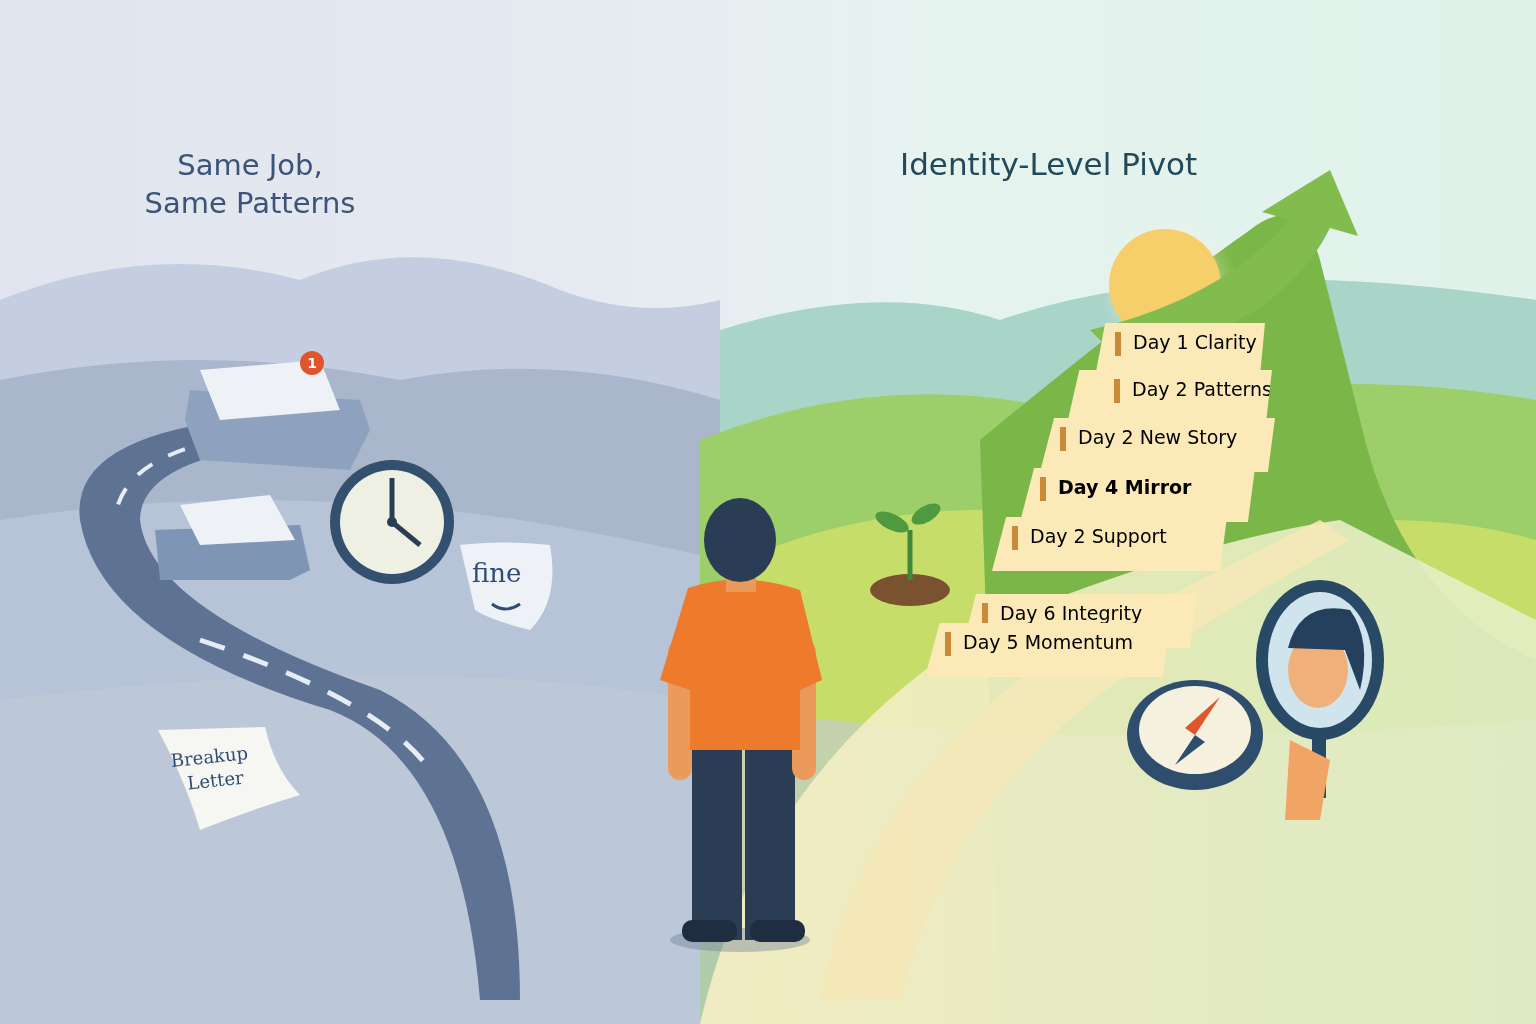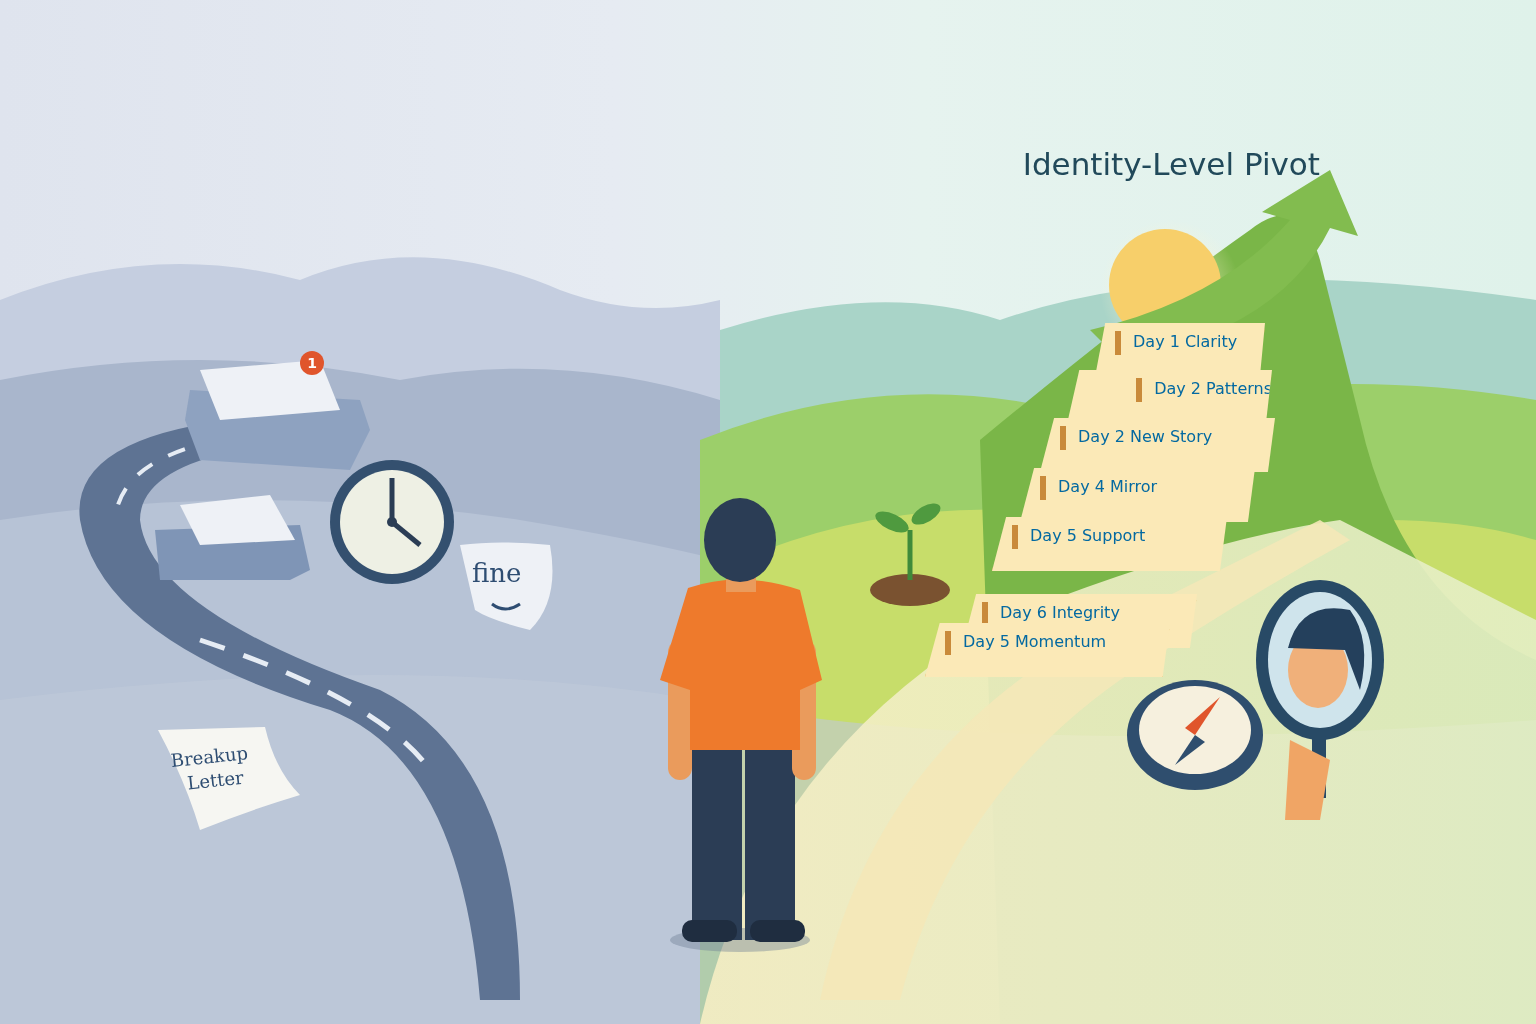--- a/index.html
+++ b/index.html
@@ -2,23 +2,23 @@
 <html><head>
   <meta charset="utf-8">
   <style>
     html, body { margin: 0; padding: 0; }
     body { width: 1536px; height: 1024px; overflow: hidden; font-family: "DejaVu Sans", sans-serif; }
     .scene { position: relative; width: 1536px; height: 1024px; overflow: hidden;
       background: linear-gradient(90deg, #dfe4ee 0%, #e6ebf2 40%, #e6f3ef 60%, #dff2ea 100%); }
     .scene svg.bg { position: absolute; left: 0; top: 0; }
     .title { position: absolute; color: #2f4f6f; font-family: "DejaVu Sans", sans-serif; }
     .title-left { left: 100px; top: 146px; width: 300px; text-align: center; font-size: 29px; line-height: 38px; color: #3b5478; }
-    .title-right { left: 900px; top: 146px; width: 420px; text-align: right; font-size: 31px; color: #21495a; }
-    .step { position: absolute; height: 54px; background: #fbe9b7; color: #0369a1;
-      font-family: "DejaVu Sans", sans-serif; font-size: 16px; line-height: 38px; padding-left: 20px;
+    .title-right { left: 900px; top: 146px; width: 420px; text-align: left; font-size: 31px; color: #21495a; }
+    .step { position: absolute; height: 54px; background: #fbe9b7; color: #000000;
+      font-family: "DejaVu Sans", sans-serif; font-size: 19px; line-height: 38px; padding-left: 20px;
       box-shadow: 0 6px 0 #d89a3e; clip-path: polygon(6% 0, 100% 0, 97% 100%, 0 100%); }
     .step .peg { display:inline-block; width: 6px; height: 24px; background: #c98a3a; vertical-align: middle; margin-right: 12px; }
     .note { position: absolute; font-family: "DejaVu Serif", serif; color: #2e4d72; }
   </style>
 </head>
 <body>
 
 <div class="scene">
   <svg class="bg" width="1536" height="1024" viewBox="0 0 1536 1024">
     <defs>
@@ -108,31 +108,35 @@
       <rect x="682" y="920" width="55" height="22" rx="10" fill="#1f2d40"></rect>
       <rect x="750" y="920" width="55" height="22" rx="10" fill="#1f2d40"></rect>
       <rect x="668" y="640" width="24" height="140" rx="12" fill="#ea9b5c"></rect>
       <rect x="792" y="640" width="24" height="140" rx="12" fill="#ea9b5c"></rect>
       <path d="M688 588 Q740 570 800 590 L822 680 L800 690 L800 750 L690 750 L690 690 L660 680 Z" fill="#ee7a2c"></path>
       <rect x="726" y="560" width="30" height="32" fill="#ea9b5c"></rect>
       <ellipse cx="740" cy="540" rx="36" ry="42" fill="#2b3d55"></ellipse>
     </g>
   </svg>
 
+  <div class="title title-left">
+    <div>Same Job,</div>
+    <div>Same Patterns</div>
+  </div>
 
   <div class="title title-right">Identity-Level Pivot</div>
 
   <div class="note" style="left:472px; top:558px; font-size:26px; ">fine</div>
   <div class="note" style="left:172px; top:745px; font-size:18px; line-height:24px; transform:rotate(-6deg);">
     <div>Breakup</div>
     <div style="padding-left:14px;">Letter</div>
   </div>
 
   <div class="steps">
     <div class="step" style="left:1095px; top:323px; width:150px;"><span class="peg"></span><span>Day 1 Clarity</span></div>
     <div class="step" style="left:1067px; top:370px; width:185px;text-align:right;"><span class="peg"></span><span>Day 2 Patterns</span></div>
     <div class="step" style="left:1040px; top:418px; width:215px;"><span class="peg"></span><span>Day 2 New Story</span></div>
-    <div class="step" style="left:1020px; top:468px; width:215px;"><span class="peg"></span><span>Day 4 Mirror</span></div>
-    <div class="step" style="left:992px; top:517px; width:215px;"><span class="peg"></span><span>Day 5 Support</span></div>
+    <div class="step" style="left:1020px; top:468px; width:215px;font-weight:bold;"><span class="peg"></span><span>Day 4 Mirror</span></div>
+    <div class="step" style="left:992px; top:517px; width:215px;"><span class="peg"></span><span>Day 2 Support</span></div>
     <div class="step" style="left:962px; top:594px; width:215px;"><span class="peg"></span><span>Day 6 Integrity</span></div>
     <div class="step" style="left:925px; top:623px; width:225px;"><span class="peg"></span><span>Day 5 Momentum</span></div>
   </div>
 </div>
 
 </body></html>

